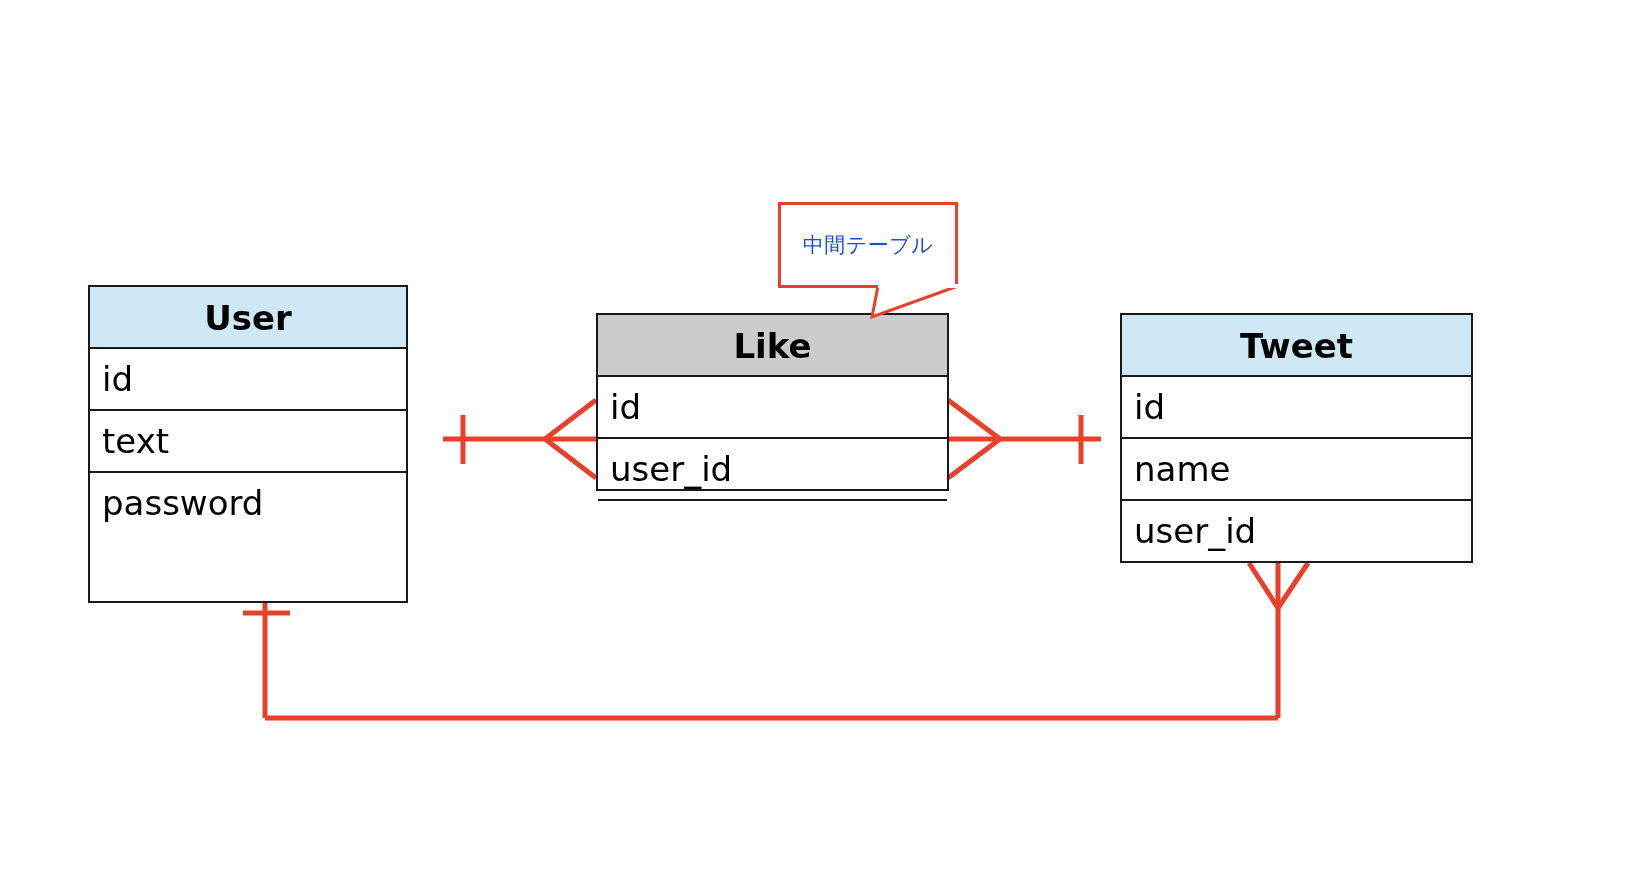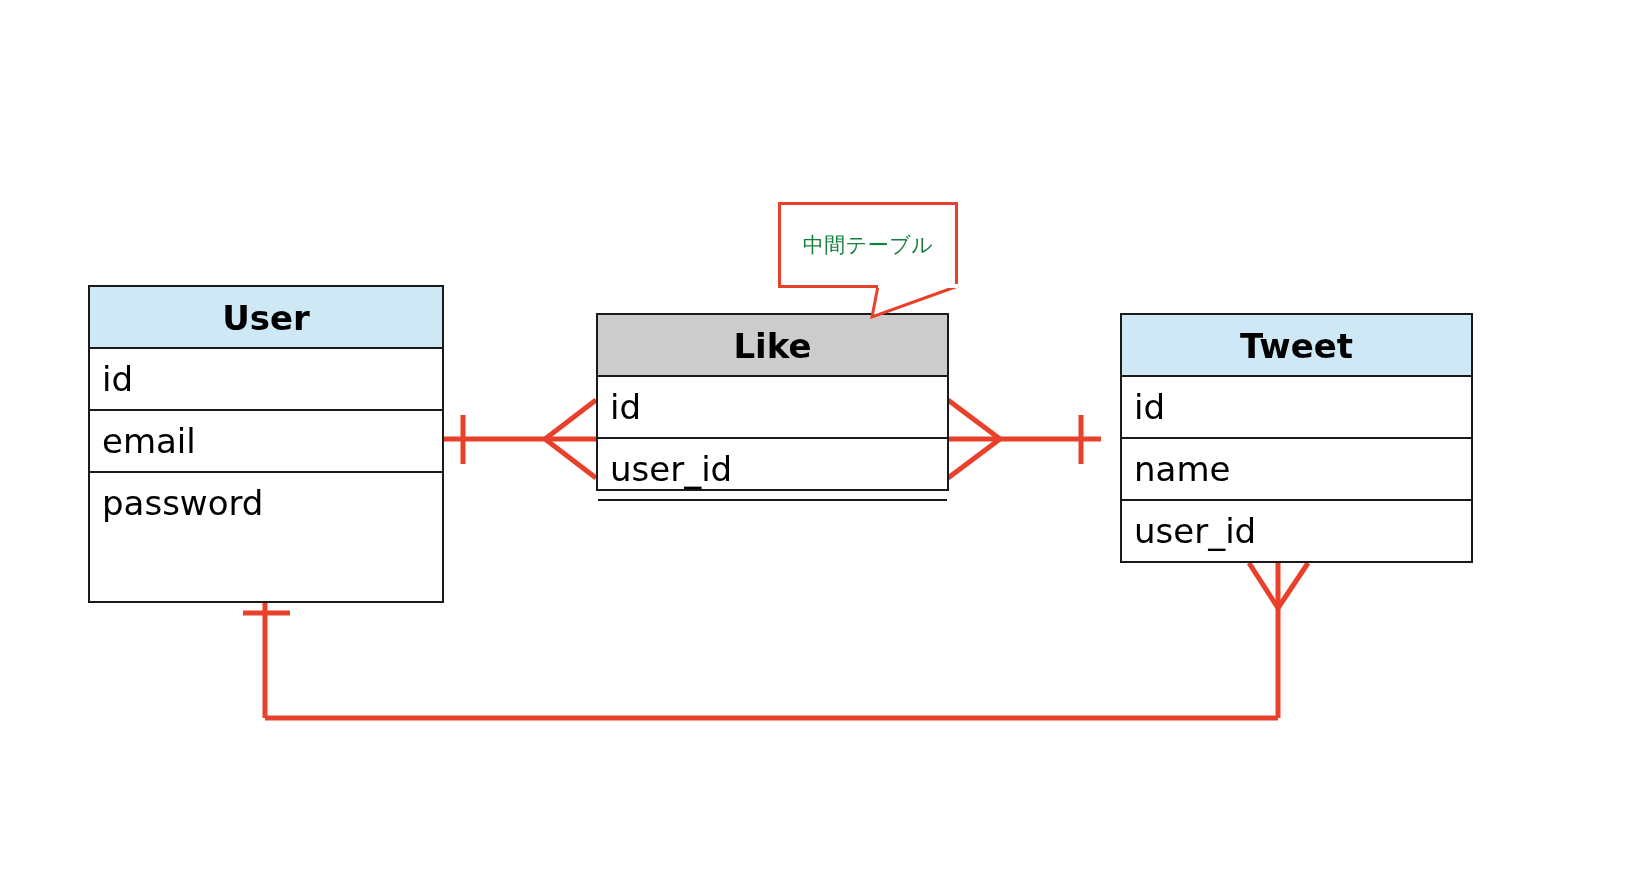--- a/index.html
+++ b/index.html
@@ -59,21 +59,21 @@
     position: absolute;
     box-sizing: border-box;
     border: 3px solid #e8402a;
     background: #ffffff;
     display: flex;
     align-items: center;
     justify-content: center;
   }
   .callout-text {
     font-size: 21px;
-    color: #15803d;
+    color: #1d4ed8;
     letter-spacing: 0.5px;
     white-space: nowrap;
   }
 </style>
 </head>
 <body>
 
 <div id="canvas">
 
   <svg id="edges" viewBox="0 0 1650 882" xmlns="http://www.w3.org/2000/svg">
@@ -104,24 +104,24 @@
 
         <line x1="243" y1="613" x2="290" y2="613"></line>
 
         <line x1="1249" y1="563" x2="1278" y2="608"></line>
         <line x1="1308" y1="563" x2="1278" y2="608"></line>
       </g>
 
     </g>
   </svg>
 
-  <div class="er-table" style="left:88px; top:285px; width:356px; height:318px;">
+  <div class="er-table" style="left:88px; top:285px; width:320px; height:318px;">
     <div class="er-header blue">User</div>
     <div class="er-row">id</div>
-    <div class="er-row">email</div>
+    <div class="er-row">text</div>
     <div class="er-row last">password</div>
   </div>
 
   <div class="er-table" style="left:596px; top:313px; width:353px; height:178px;">
     <div class="er-header gray">Like</div>
     <div class="er-row">id</div>
     <div class="er-row">user_id</div>
   </div>
 
   <div class="er-table" style="left:1120px; top:313px; width:353px; height:250px;">

